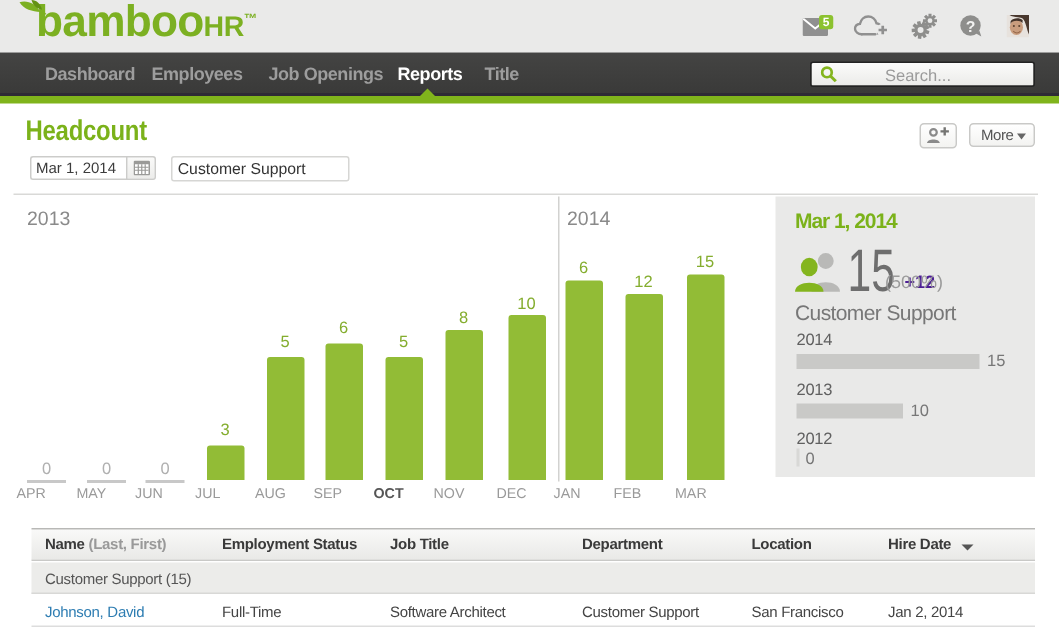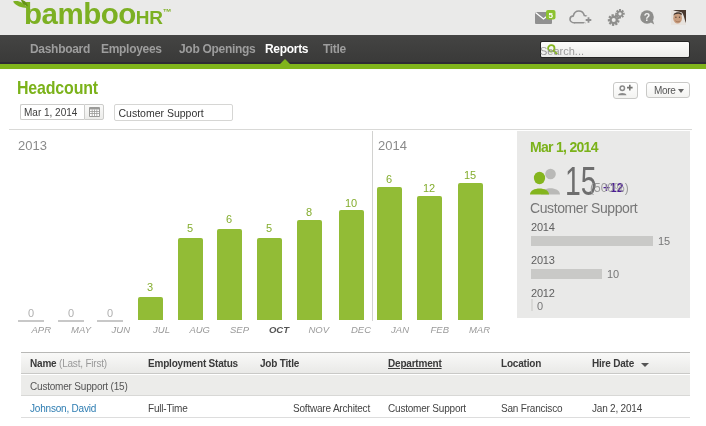--- a/index.html
+++ b/index.html
@@ -2,21 +2,21 @@
 <html><head>
 <meta charset="utf-8">
 <style>
 * { margin:0; padding:0; box-sizing:border-box; }
 body { font-family:"Liberation Sans", sans-serif; }
 #page { position:relative; width:706px; height:426px; background:#fff; overflow:hidden; }
 .abs { position:absolute; }
 .bar { position:absolute; background:#92bc36; width:25px; border-radius:2px 2px 0 0; }
 .blab { position:absolute; width:30px; text-align:center; font-size:11px; color:#84ad2e; }
 .zlab { position:absolute; width:30px; text-align:center; font-size:11px; color:#b0b0b0; }
-.mlab { position:absolute; width:40px; text-align:right; font-size:9.5px; color:#9a9a9a; top:324px;font-style:italic; }
+.mlab { position:absolute; width:40px; text-align:left; font-size:9.5px; color:#9a9a9a; top:324px; }
 .ztick { position:absolute; width:26px; height:1.5px; background:#c8c8c8; top:320px; }
 .navitem { position:absolute; top:42px; font-size:12px; font-weight:bold; letter-spacing:-0.3px; color:#9d9d9d; }
 .th { position:absolute; top:358px; font-size:10px; font-weight:bold; letter-spacing:-0.2px; color:#3a3a3a; }
 .td { position:absolute; top:403px; font-size:10px; letter-spacing:-0.2px; color:#444; }
 </style>
 </head>
 <body>
 <div id="page">
 
   <div class="abs" style="left:0;top:0;width:706px;height:35px;background:#eaeae9;"></div>
@@ -72,21 +72,21 @@
   <div class="navitem" style="left:101px;">Employees</div>
   <div class="navitem" style="left:179px;">Job Openings</div>
   <div class="navitem" style="left:265px;color:#fff;">Reports</div>
   <div class="navitem" style="left:323px;">Title</div>
 
   <div class="abs" style="left:540px;top:41px;width:150px;height:17px;background:linear-gradient(#fbfbfa,#ebebe9);border:1px solid #232323;border-radius:2px;"></div>
   <svg class="abs" style="left:547px;top:44px;" width="11" height="11" viewBox="0 0 11 11">
     <circle cx="4.3" cy="4.3" r="3.2" fill="none" stroke="#84b51e" stroke-width="1.8"></circle>
     <path d="M6.8 6.8 L10.2 10.2" stroke="#84b51e" stroke-width="2"></path>
   </svg>
-  <div class="abs" style="left:540px;top:44.5px;font-size:11px;color:#9a9a9a;">Search...</div>
+  <div class="abs" style="left:590px;top:44.5px;font-size:11px;color:#9a9a9a;">Search...</div>
 
   <div class="abs" style="left:17px;top:76.5px;font-size:19px;font-weight:bold;color:#7bb21a;transform:scaleX(0.84);transform-origin:0 0;letter-spacing:-0.2px;">Headcount</div>
 
   <div class="abs" style="left:20px;top:104px;width:64px;height:16px;background:#fff;border:1px solid #ccccca;border-right:none;border-radius:2px 0 0 2px;"></div>
   <div class="abs" style="left:24px;top:107px;font-size:10px;color:#3c3c3c;">Mar 1, 2014</div>
   <div class="abs" style="left:84px;top:104px;width:20px;height:16px;background:linear-gradient(#fafaf9,#ececea);border:1px solid #ccccca;border-radius:0 2px 2px 0;"></div>
   <svg class="abs" style="left:89px;top:107px;" width="11" height="10" viewBox="0 0 11 10">
     <rect width="11" height="10" rx="1" fill="#9a9a98"></rect>
     <rect x="1" y="2.5" width="9" height="6.5" fill="#fff"></rect>
     <g stroke="#9a9a98" stroke-width="0.8">
@@ -168,32 +168,32 @@
   <div class="abs" style="left:531px;top:236px;width:122px;height:10px;background:#c9c9c7;"></div>
   <div class="abs" style="left:658px;top:235px;font-size:11px;color:#777;">15</div>
   <div class="abs" style="left:531px;top:254px;font-size:11px;letter-spacing:-0.2px;color:#606060;">2013</div>
   <div class="abs" style="left:531px;top:269px;width:71px;height:10px;background:#c9c9c7;"></div>
   <div class="abs" style="left:607px;top:268px;font-size:11px;color:#777;">10</div>
   <div class="abs" style="left:531px;top:287px;font-size:11px;letter-spacing:-0.2px;color:#606060;">2012</div>
   <div class="abs" style="left:531px;top:299px;width:2px;height:12px;background:#d8d8d6;"></div>
   <div class="abs" style="left:537px;top:300px;font-size:11px;color:#777;">0</div>
 
   <div class="abs" style="left:21px;top:352px;width:669px;height:22px;background:linear-gradient(#f9f9f8,#e9e9e7);border-top:1px solid #b8b8b6;border-bottom:1px solid #c9c9c7;"></div>
-  <div class="th" style="left:30px;">Name <span style="font-weight:normal;color:#999;">(Last, First)</span></div>
+  <div class="th" style="left:30px;">Name <span style="font-weight:bold;color:#999;">(Last, First)</span></div>
   <div class="th" style="left:148px;text-align:right;">Employment Status</div>
   <div class="th" style="left:260px;">Job Title</div>
-  <div class="th" style="left:388px;text-decoration:underline;">Department</div>
+  <div class="th" style="left:388px;">Department</div>
   <div class="th" style="left:501px;">Location</div>
   <div class="th" style="left:592px;">Hire Date</div>
   <div class="abs" style="left:641px;top:363px;width:0;height:0;border-left:4px solid transparent;border-right:4px solid transparent;border-top:4px solid #555;"></div>
 
   <div class="abs" style="left:21px;top:375px;width:669px;height:21px;background:#ececea;border-bottom:1px solid #d8d8d6;"></div>
   <div class="abs" style="left:30px;top:381px;font-size:10px;letter-spacing:-0.2px;color:#555;">Customer Support (15)</div>
 
   <div class="abs" style="left:21px;top:397px;width:669px;height:21px;background:#fff;border-bottom:1px solid #ddd;"></div>
   <div class="td" style="left:30px;color:#2e7db2;">Johnson, David</div>
   <div class="td" style="left:148px;">Full-Time</div>
-  <div class="td" style="left:260px;margin-left:33px;">Software Architect</div>
+  <div class="td" style="left:260px;">Software Architect</div>
   <div class="td" style="left:388px;">Customer Support</div>
   <div class="td" style="left:501px;">San Francisco</div>
   <div class="td" style="left:592px;">Jan 2, 2014</div>
 
 </div>
 
 </body></html>

